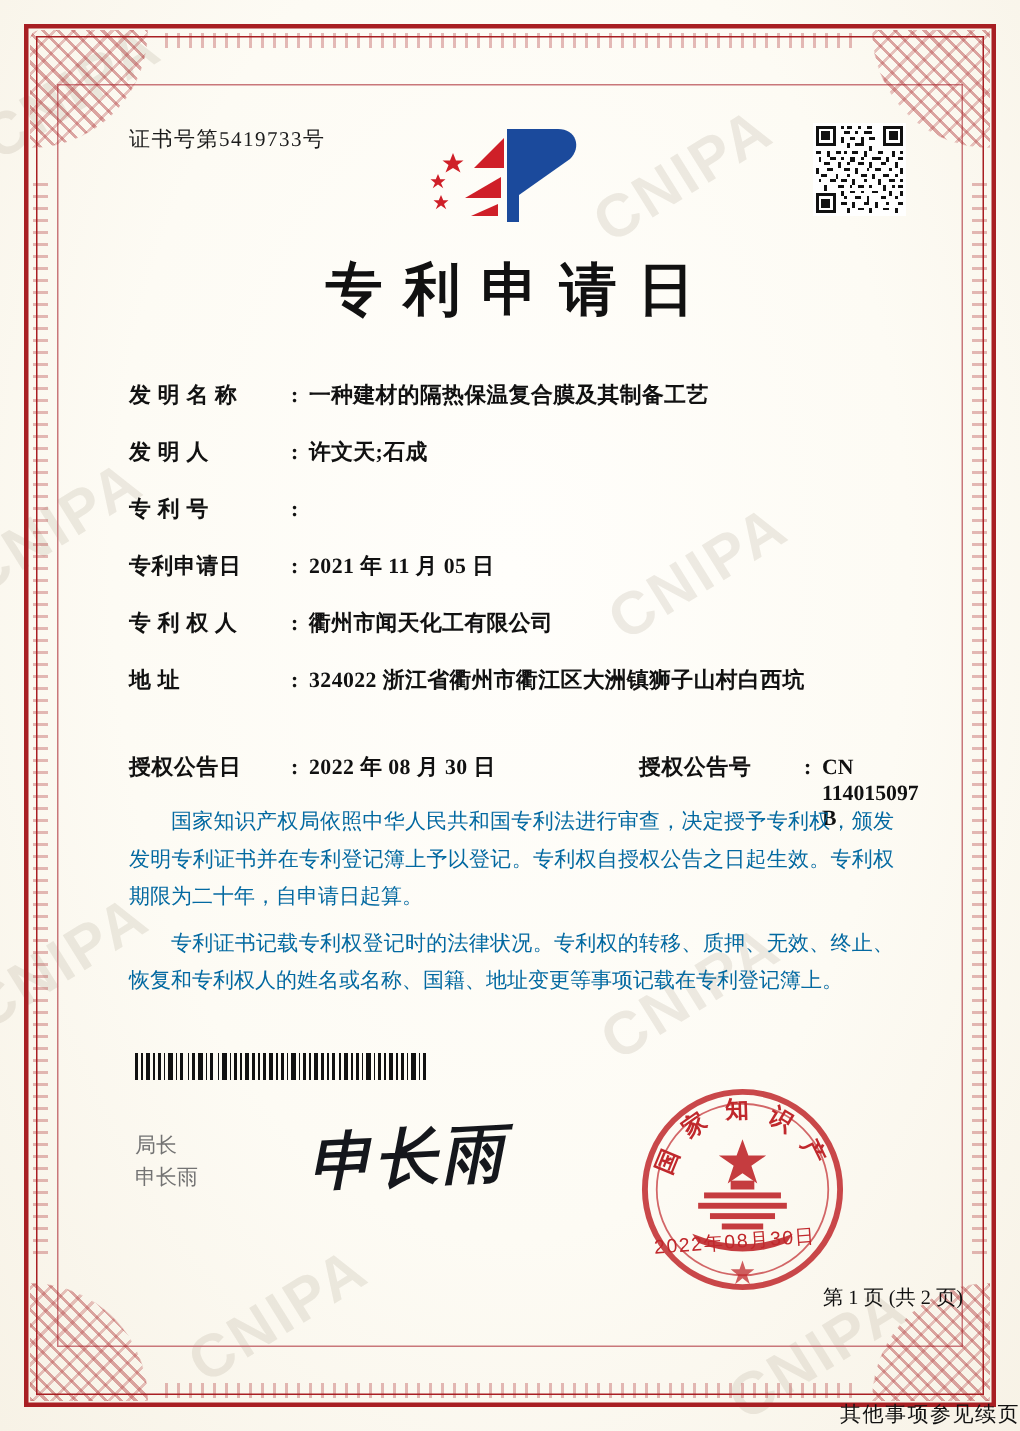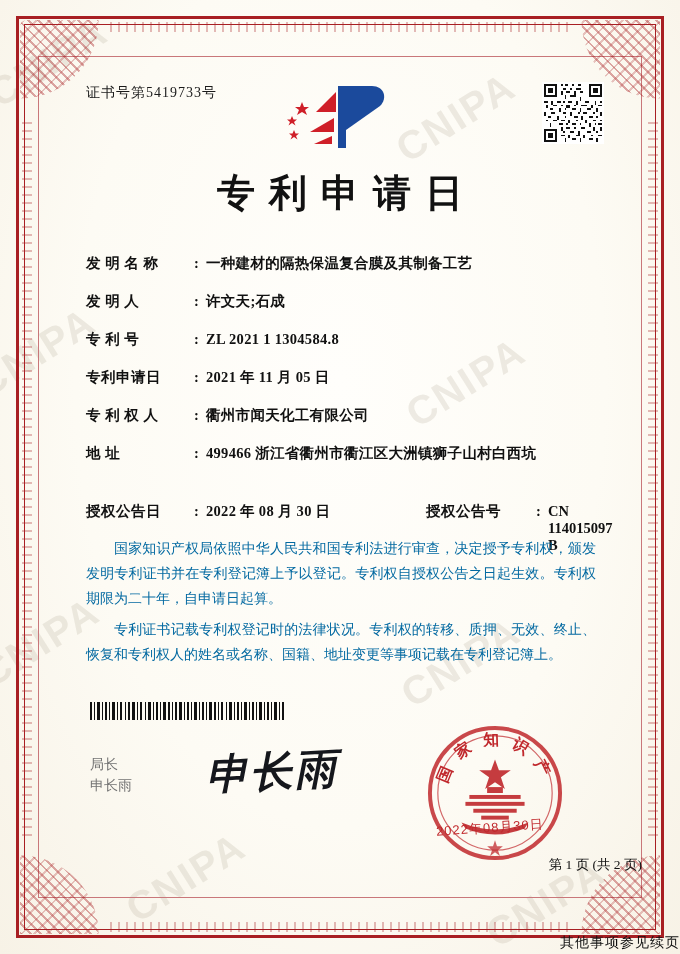--- a/index.html
+++ b/index.html
@@ -421,36 +421,35 @@
         <span class="field-value">一种建材的隔热保温复合膜及其制备工艺</span>
       </div>
       <div class="field-row">
         <span class="field-label">发 明 人</span>
         <span class="field-colon">:</span>
         <span class="field-value">许文天;石成</span>
       </div>
       <div class="field-row">
         <span class="field-label">专 利 号</span>
         <span class="field-colon">:</span>
-        <span class="field-value">ZL 2021 1 1304584.8</span>
       </div>
       <div class="field-row">
         <span class="field-label">专利申请日</span>
         <span class="field-colon">:</span>
         <span class="field-value">2021 年 11 月 05 日</span>
       </div>
       <div class="field-row">
         <span class="field-label">专 利 权 人</span>
         <span class="field-colon">:</span>
         <span class="field-value">衢州市闻天化工有限公司</span>
       </div>
       <div class="field-row">
         <span class="field-label">地        址</span>
         <span class="field-colon">:</span>
-        <span class="field-value">499466 浙江省衢州市衢江区大洲镇狮子山村白西坑</span>
+        <span class="field-value">324022 浙江省衢州市衢江区大洲镇狮子山村白西坑</span>
       </div>
       <div class="field-row dual">
         <span class="field-label">授权公告日</span>
         <span class="field-colon">:</span>
         <span class="field-value">2022 年 08 月 30 日</span>
         <span class="field-label2">授权公告号</span>
         <span class="field-colon">:</span>
         <span class="field-value2">CN 114015097 B</span>
       </div>
     </div>

